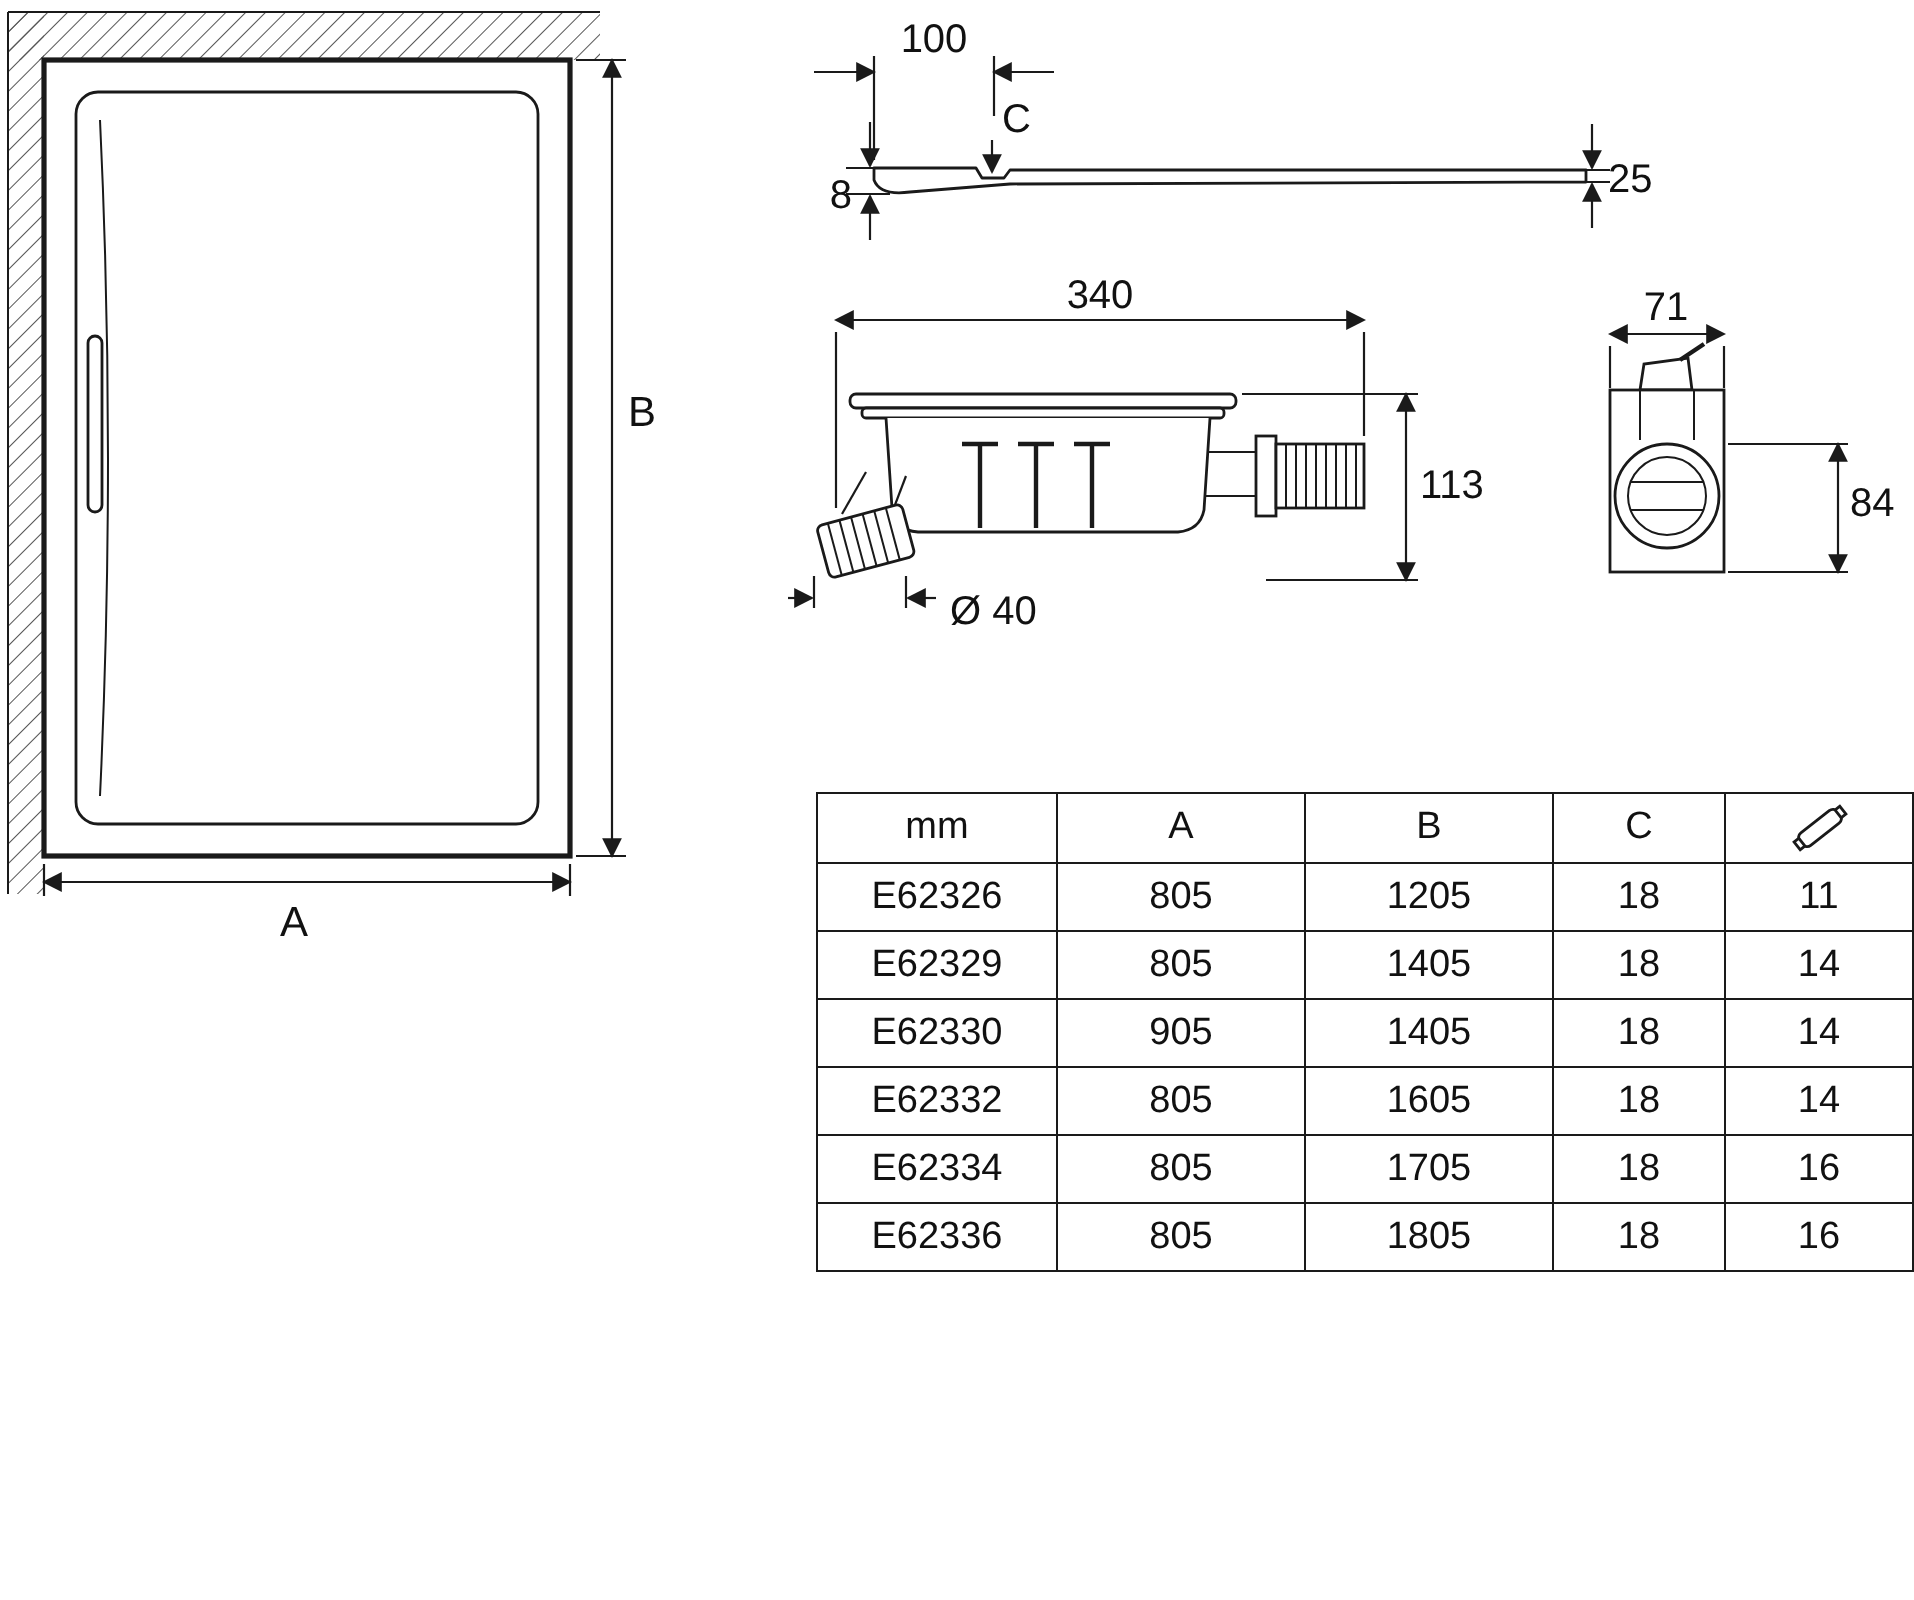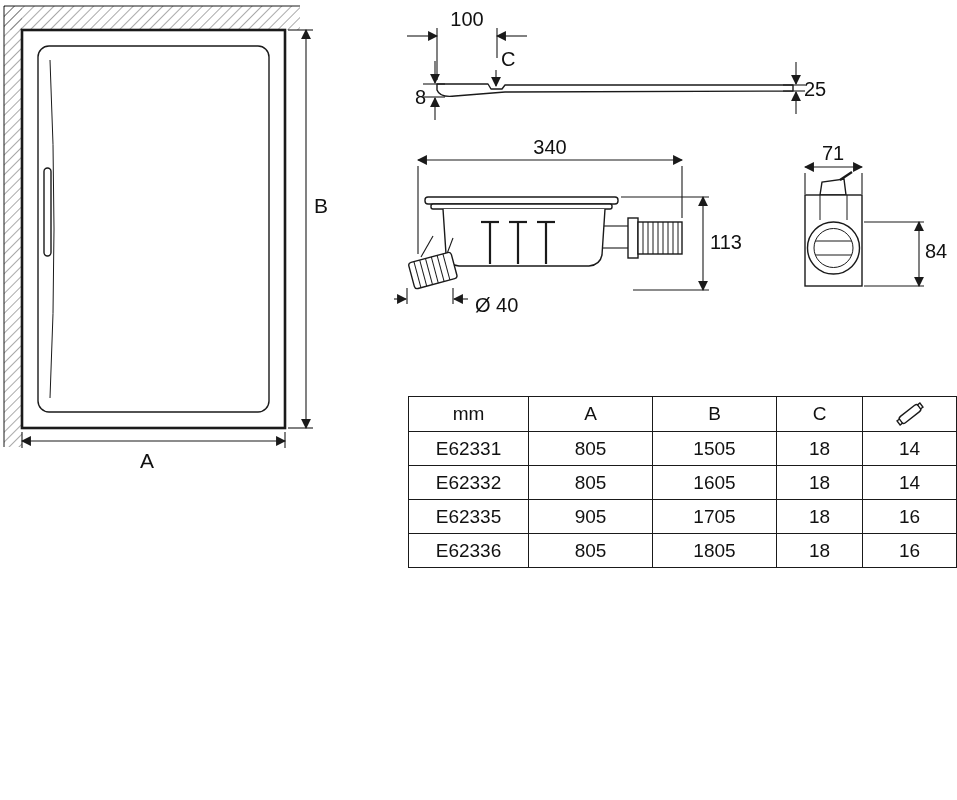--- a/index.html
+++ b/index.html
@@ -233,36 +233,50 @@
               <rect class="part" x="3" y="8" width="24" height="8" rx="3" stroke-width="1.6"></rect>
               <rect class="part" x="0.5" y="9.5" width="3" height="5" stroke-width="1.2"></rect>
               <rect class="part" x="26.5" y="9.5" width="3" height="5" stroke-width="1.2"></rect>
             </g>
           </svg>
         </th>
       </tr>
     </thead>
     <tbody>
         <tr>
-          <td>E62331</td>
-          <td>805</td>
-          <td>1505</td>
+          <td>E62326</td>
+          <td>805</td>
+          <td>1205</td>
+          <td>18</td>
+          <td>11</td>
+        </tr>
+        <tr>
+          <td>E62329</td>
+          <td>805</td>
+          <td>1405</td>
           <td>18</td>
           <td>14</td>
         </tr>
         <tr>
+          <td>E62330</td>
+          <td>905</td>
+          <td>1405</td>
+          <td>18</td>
+          <td>14</td>
+        </tr>
+        <tr>
           <td>E62332</td>
           <td>805</td>
           <td>1605</td>
           <td>18</td>
           <td>14</td>
         </tr>
         <tr>
-          <td>E62335</td>
-          <td>905</td>
+          <td>E62334</td>
+          <td>805</td>
           <td>1705</td>
           <td>18</td>
           <td>16</td>
         </tr>
         <tr>
           <td>E62336</td>
           <td>805</td>
           <td>1805</td>
           <td>18</td>
           <td>16</td>

